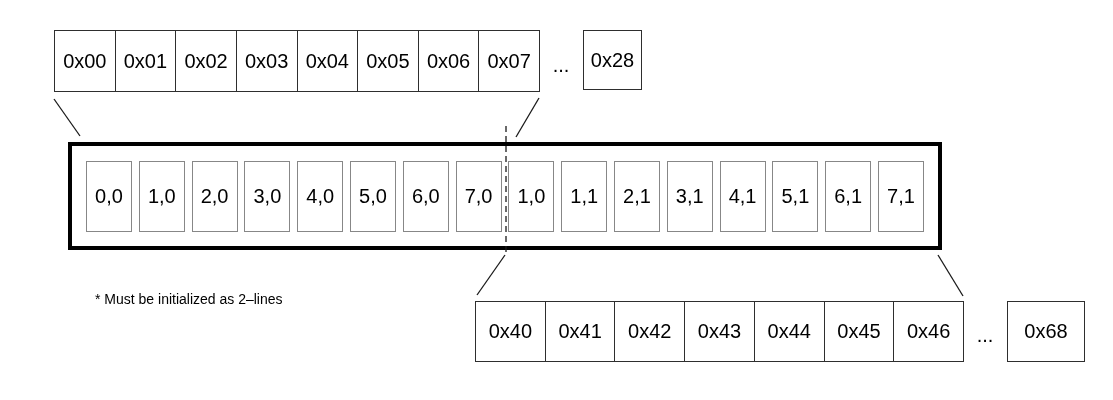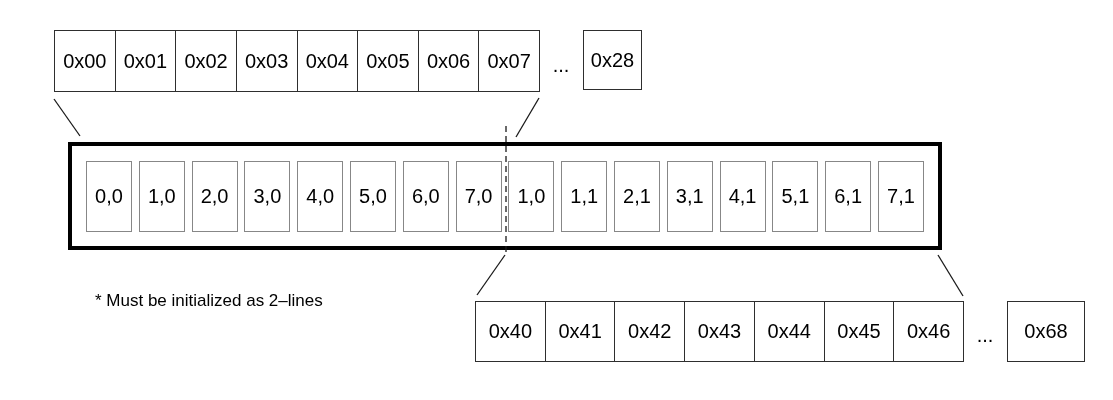--- a/index.html
+++ b/index.html
@@ -74,21 +74,21 @@
     display: flex;
     align-items: center;
     justify-content: center;
     font-size: 20px;
     white-space: nowrap;
   }
 
   .note {
     position: absolute;
     left: 95px; top: 291px;
-    font-size: 17px;
+    font-size: 14px;
     white-space: nowrap;
   }
 
   svg.overlay {
     position: absolute;
     left: 0; top: 0;
     pointer-events: none;
   }
 </style>
 </head>

